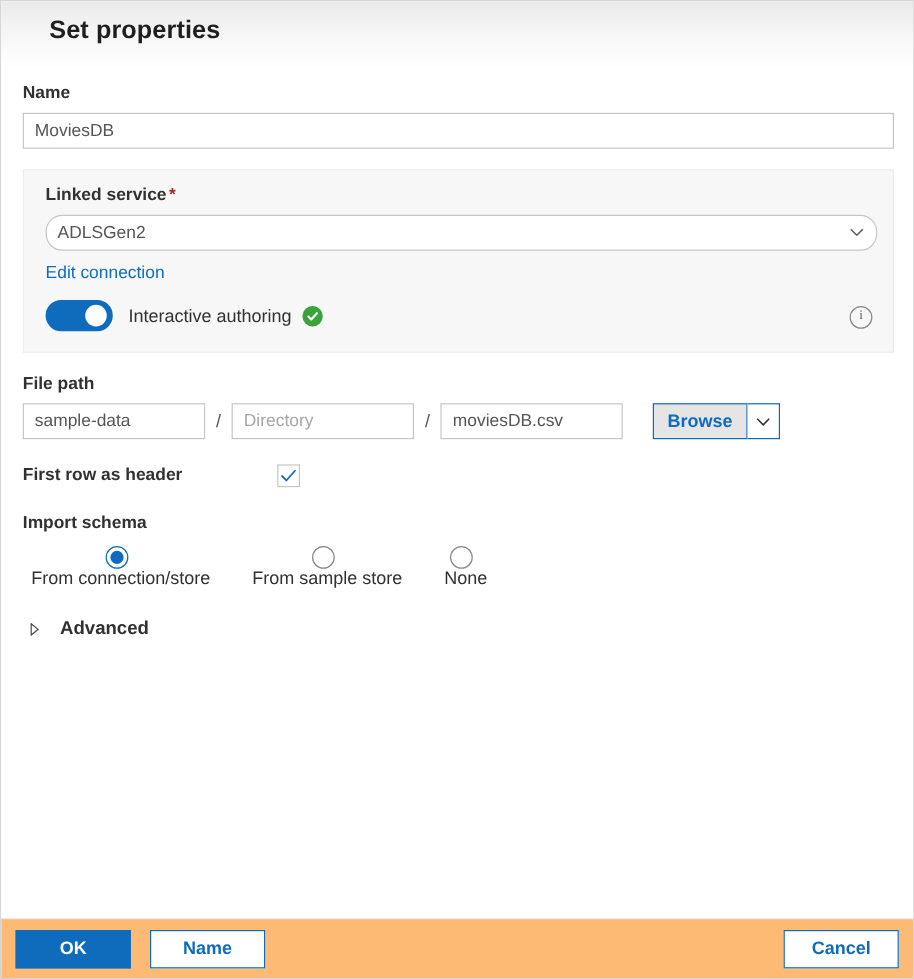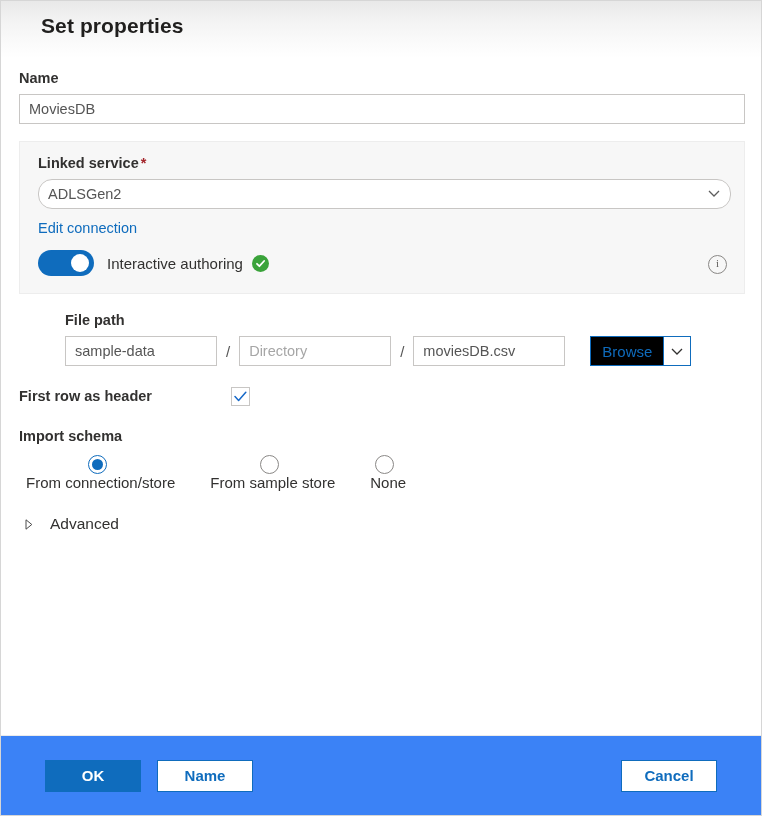--- a/index.html
+++ b/index.html
@@ -179,46 +179,46 @@
     border: 1px solid #8a8886;
     color: #605e5c;
     font-size: 11px;
     line-height: 15px;
     text-align: center;
     font-family: "Liberation Serif", serif;
     cursor: pointer;
   }
 
   
-  .filepath-block { margin-top: 18px; margin-left: 46px; }
+  .filepath-block { margin-top: 18px; }
   .filepath-row {
     display: flex;
     align-items: center;
     margin-top: 7px;
   }
   .fp-input { width: 152px; }
   .fp-sep {
     margin: 0 9px;
     font-size: 15px;
     color: #555555;
   }
   .browse-group {
     display: flex;
     margin-left: 25px;
     height: 30px;
   }
   .browse-btn {
     box-sizing: border-box;
     height: 30px;
     border: 1px solid #0f6cbd;
-    background: #000000;
+    background: #e5e5e5;
     color: #0f6cbd;
     font-family: "Liberation Sans", sans-serif;
     font-size: 15px;
-    font-weight: 400;
+    font-weight: 700;
     padding: 0 11px;
     cursor: pointer;
     border-radius: 0;
   }
   .browse-caret {
     box-sizing: border-box;
     height: 30px;
     width: 27px;
     border: 1px solid #0f6cbd;
     border-left: none;
@@ -302,31 +302,32 @@
   .adv-caret {
     width: 13px;
     margin-left: 6px;
     display: flex;
     align-items: center;
   }
   .adv-label {
     margin-left: 12px;
     font-size: 15.5px;
     color: #323130;
+    font-weight: bold;
   }
 
   
   .dlg-footer {
     flex: 0 0 auto;
-    height: 80px;
+    height: 50px;
     border-top: 1px solid #ebebeb;
-    background: #3b82f6;
-    display: flex;
-    align-items: center;
-    padding: 0 44px;
+    background: #fdba74;
+    display: flex;
+    align-items: center;
+    padding: 0 12px;
     box-sizing: border-box;
   }
   .btn {
     box-sizing: border-box;
     height: 32px;
     min-width: 96px;
     font-family: "Liberation Sans", sans-serif;
     font-size: 15px;
     font-weight: 600;
     cursor: pointer;

